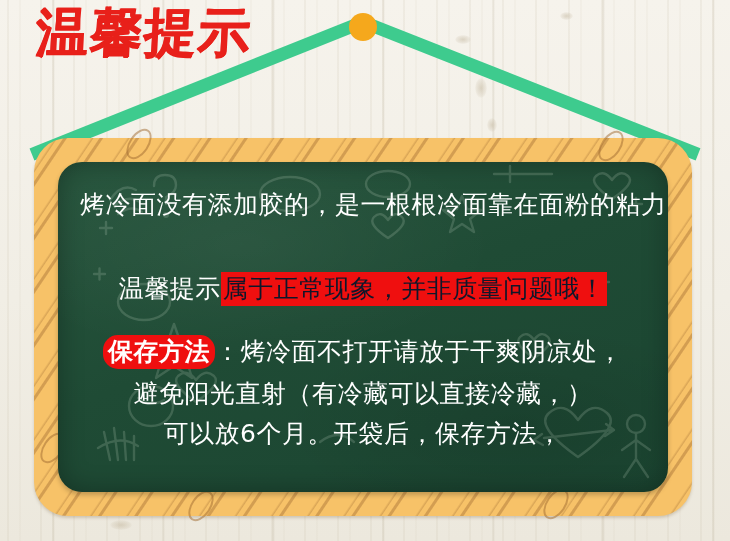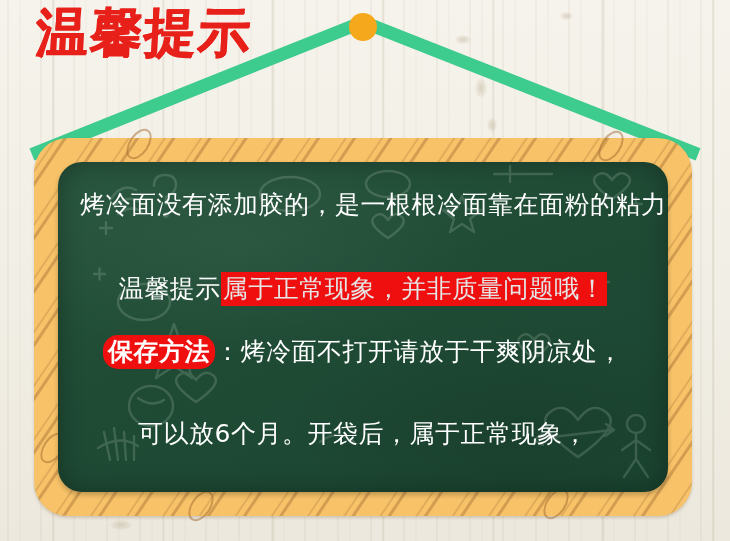--- a/index.html
+++ b/index.html
@@ -149,21 +149,21 @@
     font-size: 25px;
     line-height: 30px;
     letter-spacing: 0.5px;
     white-space: nowrap;
     font-family: "DejaVu Sans", "Liberation Sans", sans-serif;
   }
   .line.center { text-align: center; }
   .line.pad    { padding-left: 22px; }
   .hl {
     background: #ef0f0f;
-    color: #e5e5e5;
+    color: #0f172a;
     padding: 2px 2px 3px 2px;
   }
   .badge {
     background: #ef0f0f;
     color: #ffffff;
     font-weight: 700;
     padding: 2px 5px 3px 5px;
     border-radius: 15px;
   }
 </style>
@@ -246,20 +246,21 @@
 
 
       <div class="line center" style="top:112px;">
         <span>温馨提示</span><span class="hl">属于正常现象，并非质量问题哦！</span>
       </div>
 
       <div class="line center" style="top:175px;">
         <span class="badge">保存方法</span><span>：烤冷面不打开请放于干爽阴凉处，</span>
       </div>
 
-
-      <div class="line center" style="top:257px;">可以放6个月。开袋后，属于正常现象，</div>
+      <div class="line center" style="top:217px;">避免阳光直射（有冷藏可以直接冷藏，）</div>
+
+      <div class="line center" style="top:257px;">可以放6个月。开袋后，保存方法，</div>
 
 
     </div>
   </div>
 
 </div>
 
 </body></html>

